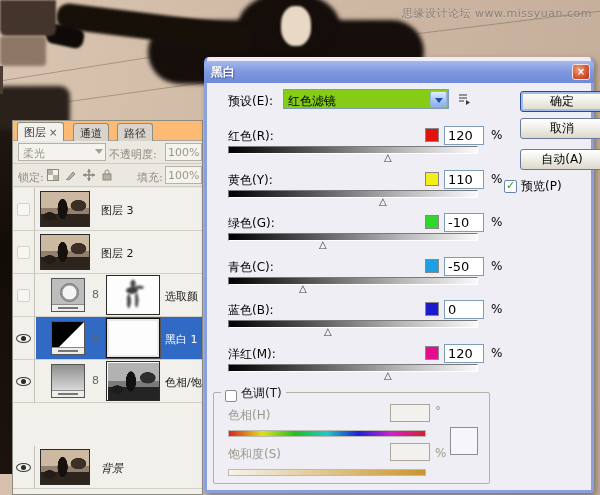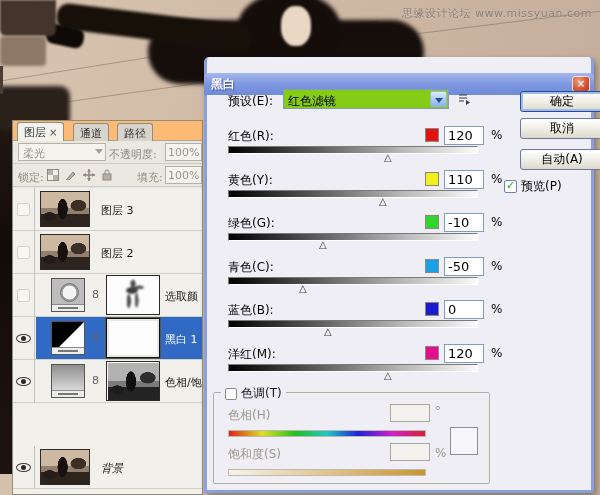--- a/index.html
+++ b/index.html
@@ -67,21 +67,21 @@
       radial-gradient(ellipse 9px 5px at 48% 38%, #3c3c3c 0 60%, transparent 70%),
       radial-gradient(ellipse 3px 11px at 42% 66%, #4d4d4d 0 60%, transparent 70%),
       radial-gradient(ellipse 3px 11px at 57% 64%, #5a5a5a 0 60%, transparent 70%),
       radial-gradient(ellipse 7px 3px at 62% 30%, #555 0 60%, transparent 70%); }
   .lname { position:absolute; top:15px; white-space:nowrap; color:#1a1a1a; }
   .lname.white { color:#fff; }
   .lname.italic { font-style:italic; }
 
   
   .dialog { position:absolute; left:204px; top:57px; width:390px; height:436px; background:#efeef4; border:3px solid #8aa0dc; border-top:none; border-radius:5px 5px 3px 3px; box-shadow:2px 3px 6px rgba(0,0,0,.35); }
-  .titlebar { position:relative; height:22px; margin:16px -3px; border-radius:5px 5px 0 0;
+  .titlebar { position:relative; height:22px; margin:4px -3px; border-radius:5px 5px 0 0;
     background:linear-gradient(#a6b8ec,#8(deleted)adf 45%,#7490dd 55%,#6a85d4); 
     background:linear-gradient(#a6b8ec,#7e98e0 50%,#6f8ad7); }
   .titletext { position:absolute; left:7px; top:3px; color:#fff; font-weight:bold; font-size:12px; text-shadow:1px 1px 1px #45549a; }
   .closebtn { position:absolute; right:4px; top:3px; width:18px; height:16px; border:1px solid #f3e3dd; border-radius:3px;
     background:radial-gradient(circle at 35% 30%,#f09a7d,#d6593a 55%,#b8321a); color:#fff; font-size:10px; font-weight:bold; text-align:center; line-height:14px; }
   .dbody { position:absolute; left:0; top:22px; right:0; bottom:0; }
   .dlabel { position:absolute; color:#000; }
   .preset-combo { position:absolute; left:76px; top:10px; width:166px; height:20px; background:#84cc16; border:1px solid #7f9db9; padding:3px 4px; }
   .preset-combo .cbtn { position:absolute; right:1px; top:1px; bottom:1px; width:17px; background:linear-gradient(#dfeafc,#aac6f3 60%,#8eb0ea); border:1px solid #98b4de; border-radius:2px; }
   .preset-combo .cbtn::after { content:""; position:absolute; left:4px; top:6px; width:0; height:0; border-left:4px solid transparent; border-right:4px solid transparent; border-top:5px solid #1c4f9c; }
@@ -95,21 +95,21 @@
   .srow { position:absolute; left:0; width:100%; height:40px; }
   .slabel { position:absolute; left:21px; top:1px; }
   .chip { position:absolute; left:218px; top:1px; width:14px; height:14px; border:1px solid #888; }
   .val { position:absolute; left:237px; top:-1px; width:40px; height:19px; background:#fff; border:1px solid #7f9db9; font-size:13px; padding:1px 3px; font-family:"DejaVu Sans",sans-serif; }
   .pct { position:absolute; left:284px; top:1px; }
   .track { position:absolute; left:21px; top:19px; width:250px; height:8px;
     background:linear-gradient(to right,#000,#5a5a5a 35%,#b8b8b8 70%,#fafafa);
     border-top:1px solid #7a7a7a; border-left:1px solid #7a7a7a; border-bottom:1px solid #fff; border-right:1px solid #fff; }
   .thumbmk { position:absolute; top:6px; color:#3c3c3c; font-size:10px; line-height:10px; }
   .tintgroup { position:absolute; left:6px; top:313px; width:277px; height:92px; border:1px solid #b3b0a4; border-radius:2px; color:#9c998c; }
-  .tintlegend { position:absolute; left:7px; top:-8px; background:#efeef4; padding:0 4px; display:flex; gap:4px; align-items:center; color:#1a1a1a; }
+  .tintlegend { position:absolute; left:7px; top:-8px; background:#efeef4; padding:0 4px; display:flex; gap:4px; align-items:flex-end; color:#1a1a1a; }
   .chk.small { width:12px; height:12px; border-color:#8a8a8a; }
   .gllabel { position:absolute; left:14px; }
   .ginput { position:absolute; left:176px; width:40px; height:18px; background:#f2f1ee; border:1px solid #a9a69b; }
   .gunit { position:absolute; left:221px; }
   .huebar { position:absolute; left:14px; top:37px; width:198px; height:7px; border:1px solid #bdbab0;
     background:linear-gradient(to right,#e02020,#e0e020 17%,#20c020 34%,#20c8c8 50%,#2020d8 66%,#d020d0 83%,#d82030); }
   .satbar { position:absolute; left:14px; top:76px; width:198px; height:7px; border:1px solid #bdbab0;
     background:linear-gradient(to right,#f6f3ec,#c9962e); }
   .swatch { position:absolute; left:236px; top:34px; width:28px; height:28px; border:1px solid #8e8e8e; background:#f6f5f9; }
 </style>

